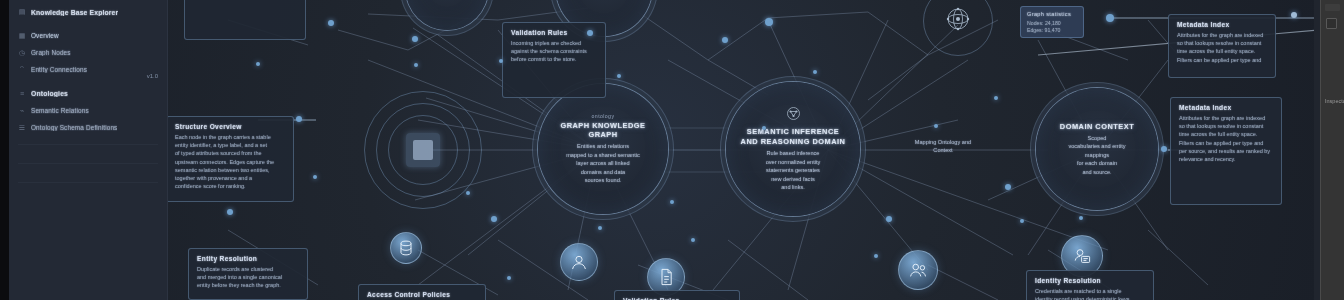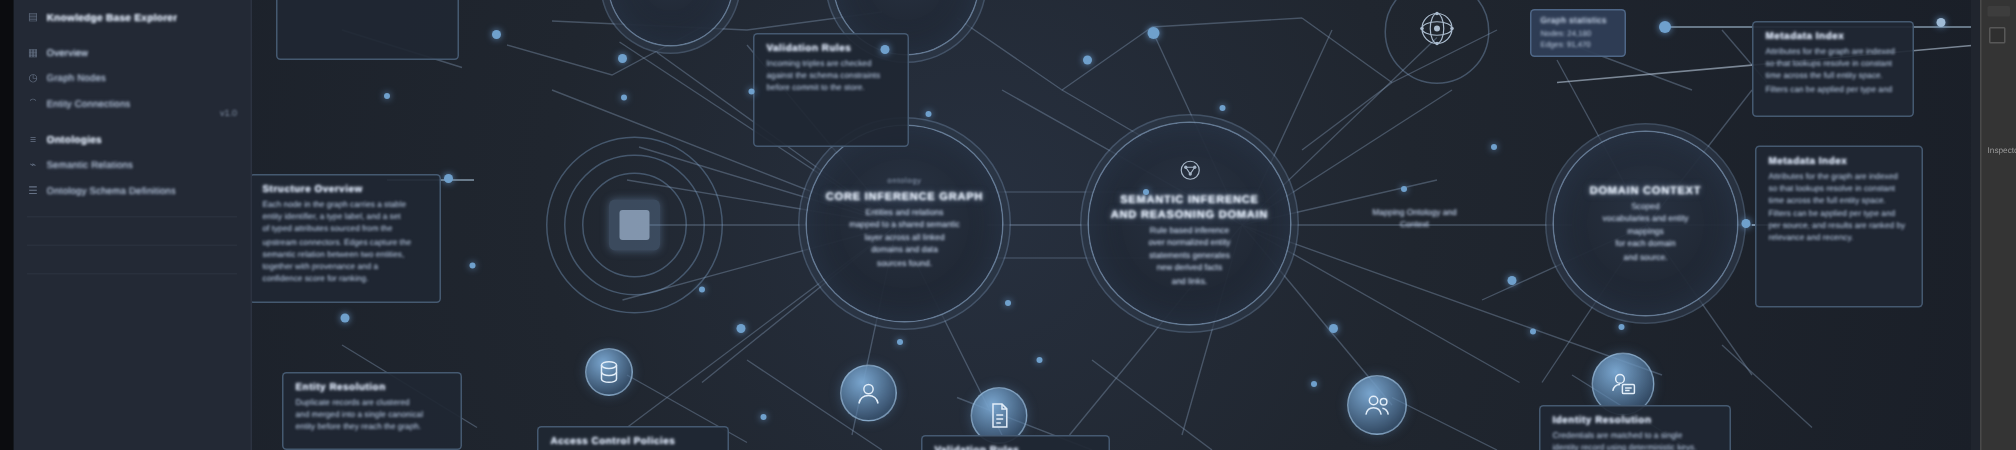--- a/index.html
+++ b/index.html
@@ -359,21 +359,21 @@
 
     <div class="ringnode" style="left:190px; top:85px; width:130px; height:130px;">
       <div class="ring" style="left:6px;  top:6px;  width:118px; height:118px;"></div>
       <div class="ring" style="left:18px; top:18px; width:94px;  height:94px;"></div>
       <div class="ring" style="left:30px; top:30px; width:70px;  height:70px;"></div>
       <div class="chip"></div>
     </div>
 
     <div class="hub" style="left:370px; top:84px; width:130px; height:130px;">
       <div class="hub-kicker">ontology</div>
-      <div class="hub-title">CORE INFERENCE GRAPH</div>
+      <div class="hub-title">GRAPH KNOWLEDGE GRAPH</div>
       <div class="hub-line">Entities and relations</div>
       <div class="hub-line">mapped to a shared semantic</div>
       <div class="hub-line">layer across all linked</div>
       <div class="hub-line">domains and data</div>
       <div class="hub-line">sources found.</div>
     </div>
 
     <div class="hub" style="left:558px; top:82px; width:134px; height:134px;">
       <span style="display:block;margin-bottom:2px;opacity:.8;">
         <svg width="17" height="15" viewBox="0 0 17 15" fill="none" stroke="#c7d8ea" stroke-width="0.8">

